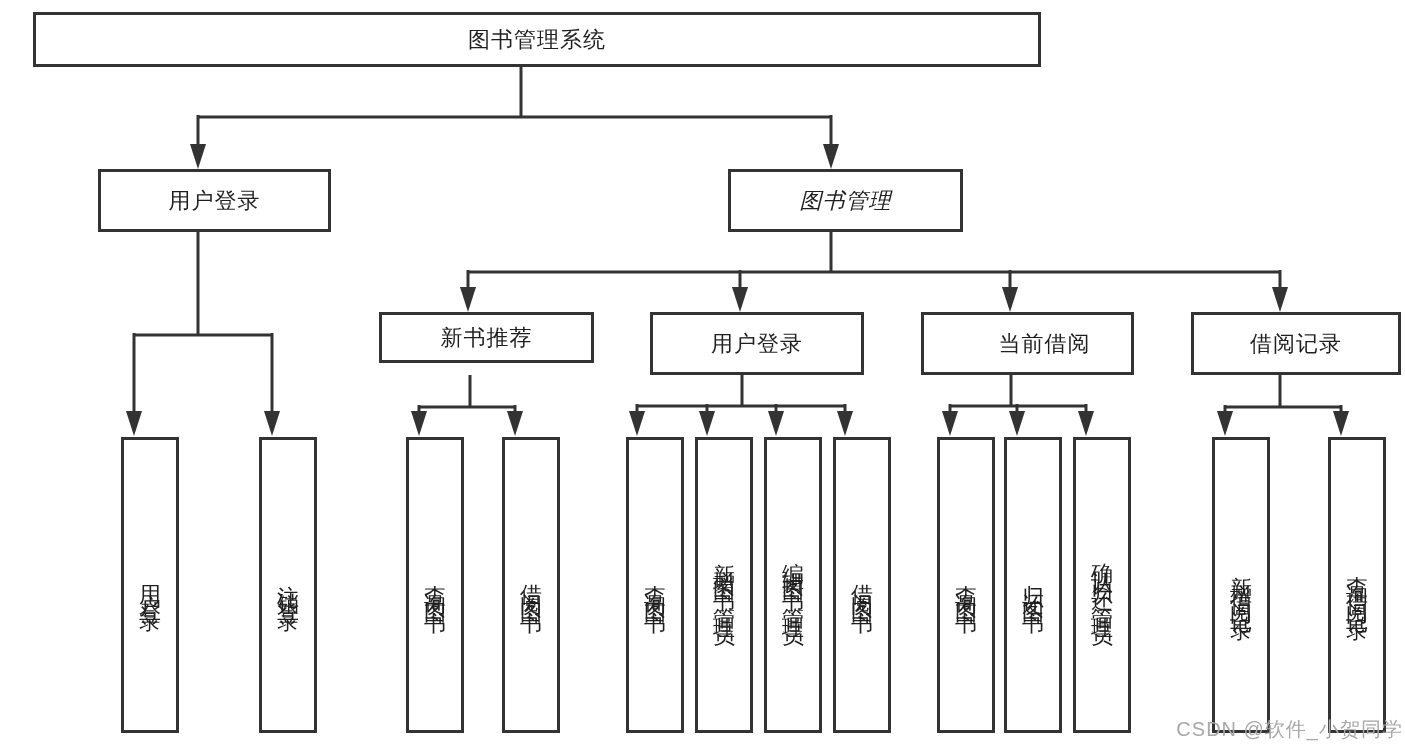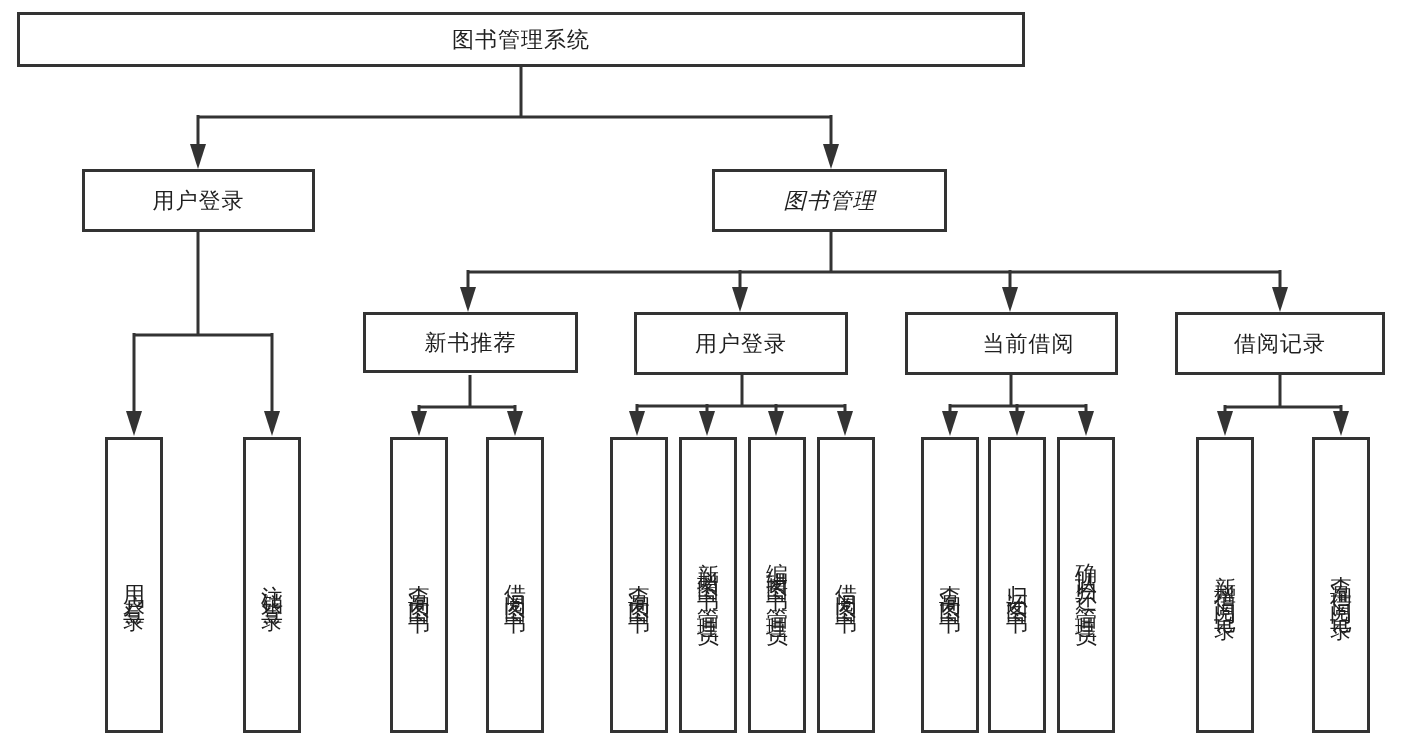--- a/index.html
+++ b/index.html
@@ -23,20 +23,21 @@
     border: 3px solid #333333;
     background: #ffffff;
     display: flex;
     align-items: center;
     justify-content: center;
     font-size: 22px;
     font-weight: 500;
     letter-spacing: 1px;
     color: #1f1f1f;
     text-align: center;
+    margin-left: 16px;
   }
   .vbox {
     writing-mode: vertical-rl;
     text-orientation: mixed;
     letter-spacing: 9px;
     line-height: 1;
     letter-spacing: 9px;
   }
   .watermark {
     position: absolute;
@@ -127,21 +128,21 @@
       <line x1="1341" y1="405" x2="1341" y2="414"></line>
       <polygon points="1333,411 1349,411 1341,436" stroke="none"></polygon>
     </g>
   </svg>
 
   <div class="box" style="left:17px; top:12px; width:1008px; height:55px;">图书管理系统</div>
 
   <div class="box" style="left:82px; top:169px; width:233px; height:63px;">用户登录</div>
   <div class="box" style="left:712px; top:169px; width:235px; height:63px;font-style:italic;">图书管理</div>
 
-  <div class="box" style="left:363px; top:312px; width:215px; height:61px;">新书推荐</div>
+  <div class="box" style="left:363px; top:312px; width:215px; height:51px;">新书推荐</div>
   <div class="box" style="left:634px; top:312px; width:214px; height:63px;">用户登录</div>
   <div class="box" style="left:905px; top:312px; width:213px; height:63px;padding-left:34px;">当前借阅</div>
   <div class="box" style="left:1175px; top:312px; width:210px; height:63px;">借阅记录</div>
 
   <div class="box vbox" style="left:105px; top:437px; width:58px; height:296px;">用户登录</div>
   <div class="box vbox" style="left:243px; top:437px; width:58px; height:296px;">注销登录</div>
 
   <div class="box vbox" style="left:390px; top:437px; width:58px; height:296px;">查询图书</div>
   <div class="box vbox" style="left:486px; top:437px; width:58px; height:296px;">借阅图书</div>
 
@@ -150,13 +151,14 @@
   <div class="box vbox" style="left:748px; top:437px; width:58px; height:296px;">编辑图书（管理员）</div>
   <div class="box vbox" style="left:817px; top:437px; width:58px; height:296px;">借阅图书</div>
 
   <div class="box vbox" style="left:921px; top:437px; width:58px; height:296px;">查询图书</div>
   <div class="box vbox" style="left:988px; top:437px; width:58px; height:296px;">归还图书</div>
   <div class="box vbox" style="left:1057px; top:437px; width:58px; height:296px;">确认归还（管理员）</div>
 
   <div class="box vbox" style="left:1196px; top:437px; width:58px; height:296px;">新增借阅记录</div>
   <div class="box vbox" style="left:1312px; top:437px; width:58px; height:296px;">查询借阅记录</div>
 
+  <div class="watermark">CSDN @软件_小贺同学</div>
 </div>
 
 </body></html>

